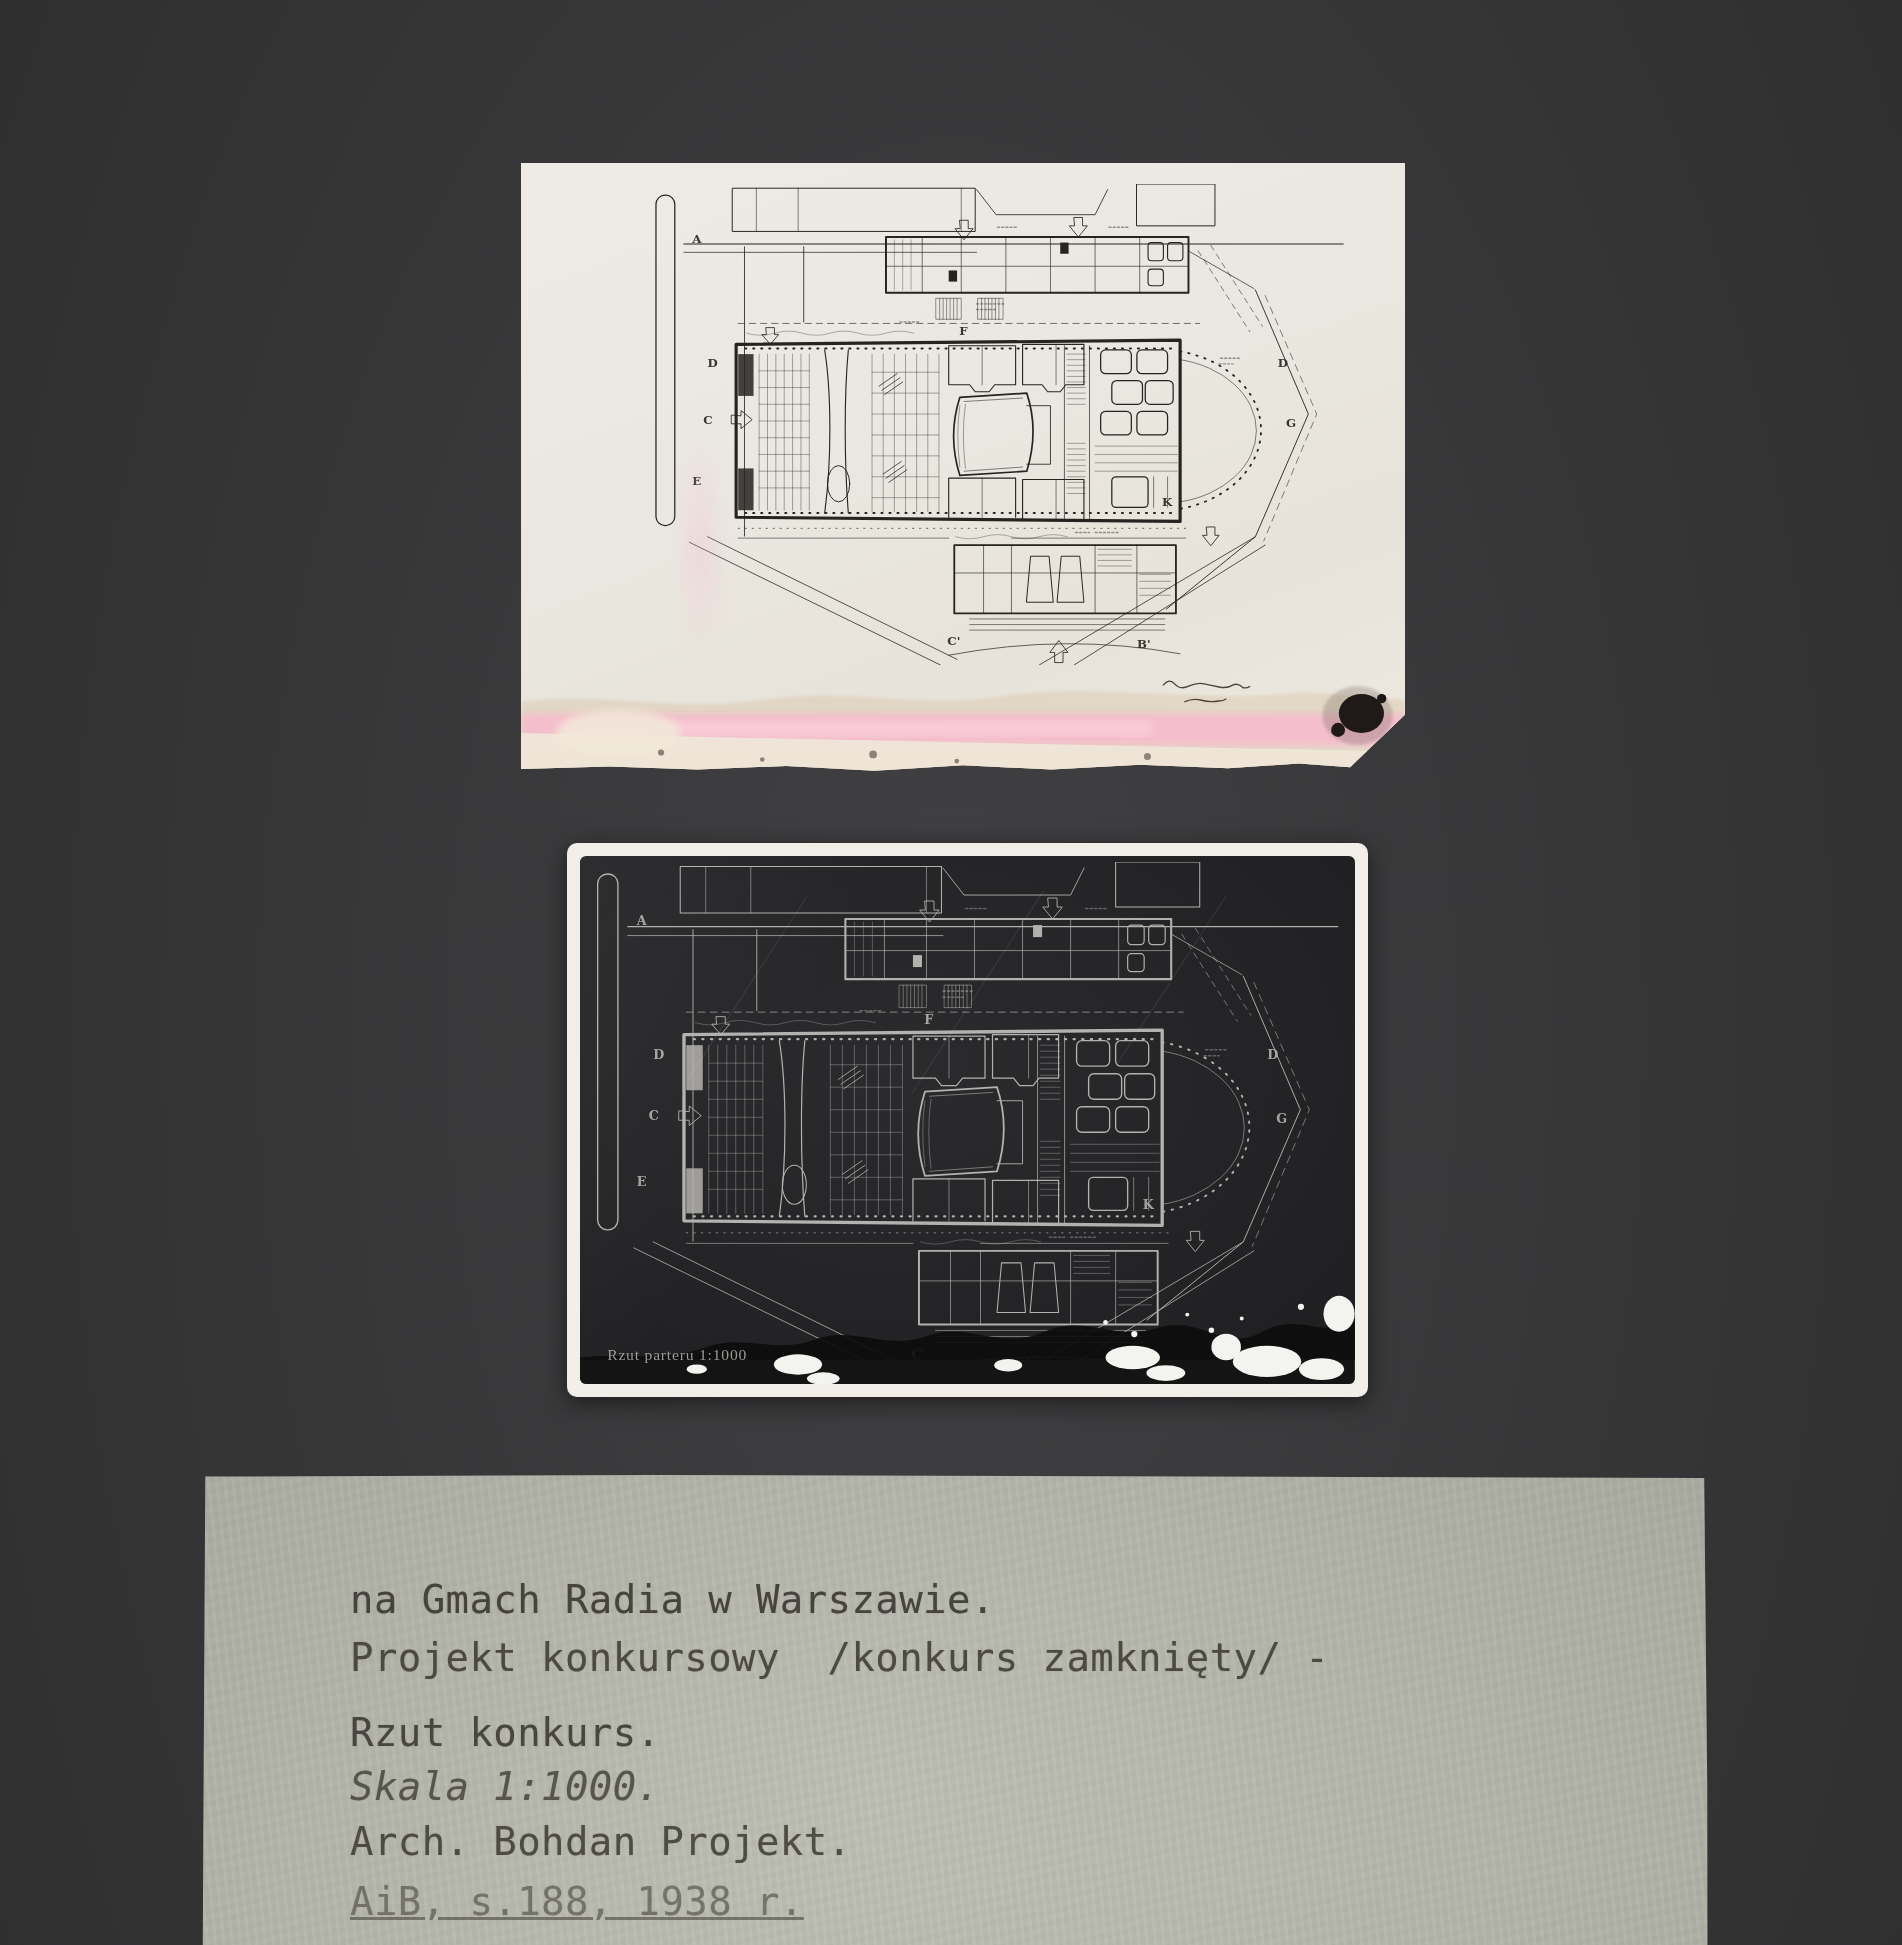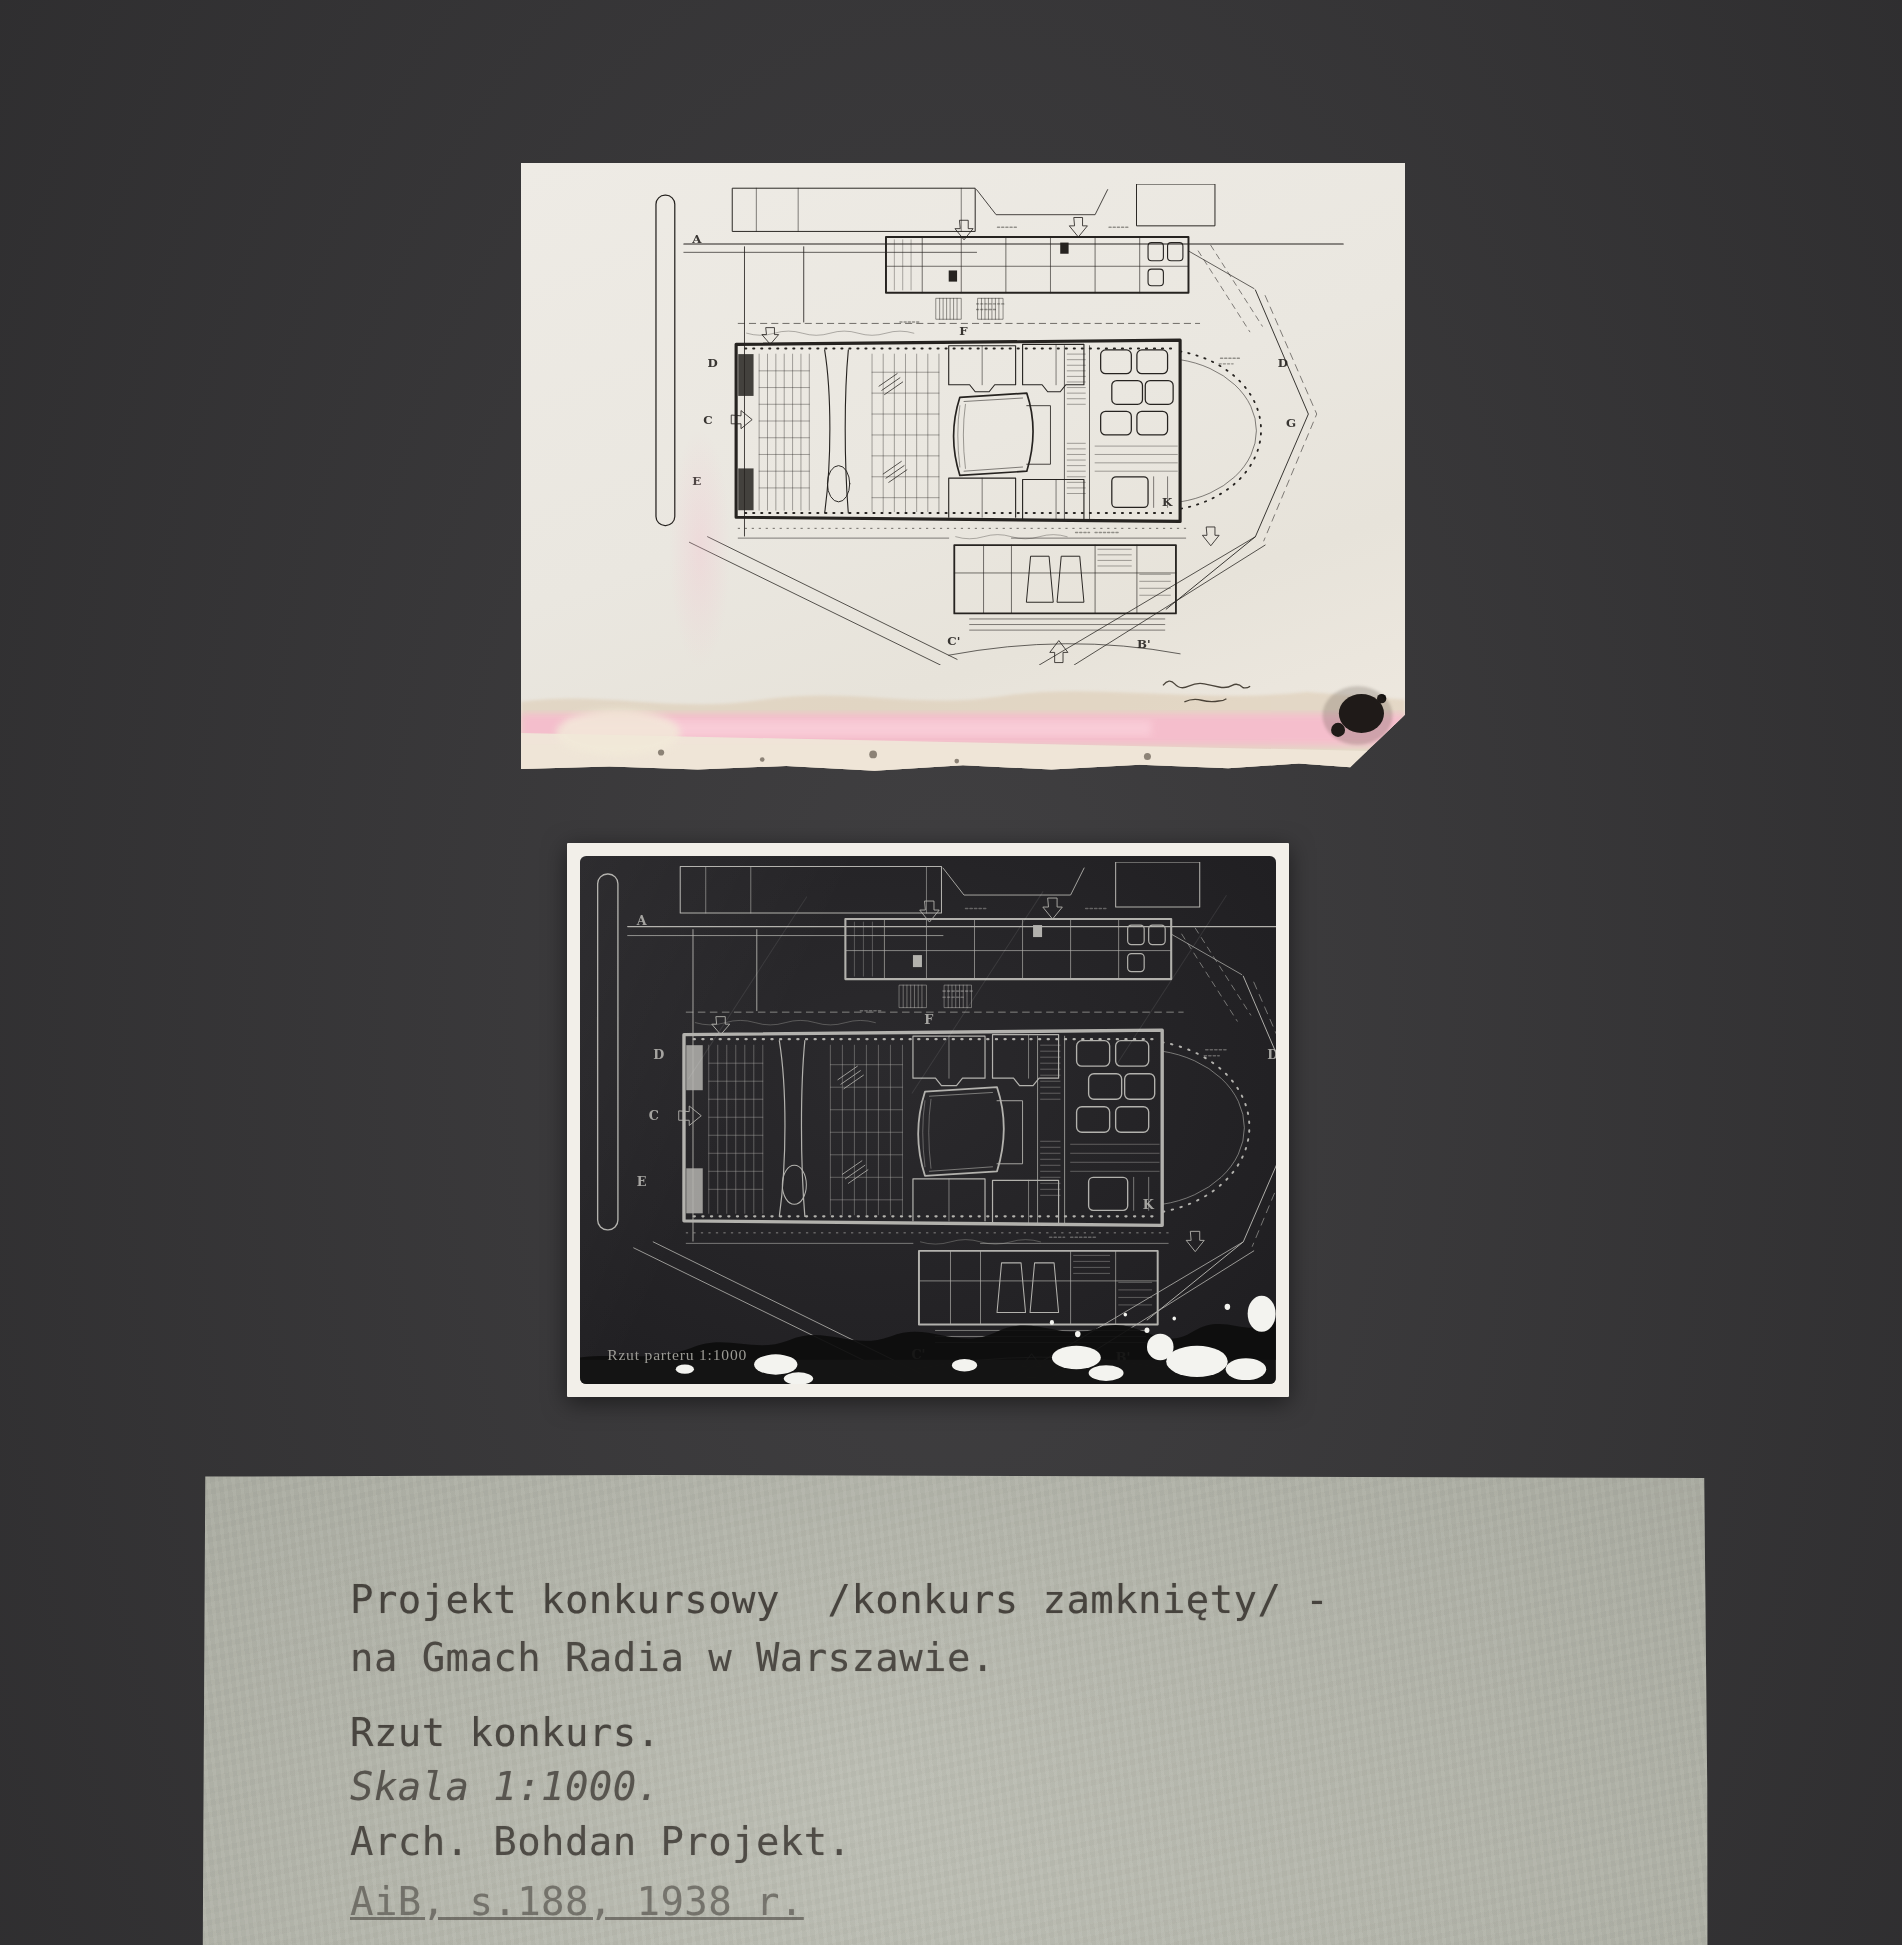--- a/index.html
+++ b/index.html
@@ -18,22 +18,22 @@
     box-shadow:0 5.4px 23px rgba(0,0,0,0.5);
   }
   .photo-pos .plan-svg{position:absolute;left:128px;top:21.4px;width:697px;height:481px;color:#262320;}
   .photo-pos .dmg{position:absolute;left:0;bottom:0;width:884px;height:117px;}
   .smear-pink{
     position:absolute;left:148px;top:265px;width:62px;height:241px;
     background:radial-gradient(ellipse at 50% 50%, rgba(246,185,203,0.28), rgba(246,185,203,0) 70%);
   }
   
   .photo-neg{
-    position:absolute;left:567px;top:843px;width:722px;height:554px;
-    background:#f2efe9;border-radius:1px;
+    position:absolute;left:567px;top:843px;width:801px;height:554px;
+    background:#f2efe9;border-radius:10px;
     box-shadow:0 5.4px 23px rgba(0,0,0,0.5);
   }
   .photo-neg .film{
     position:absolute;left:13.2px;top:13.2px;right:13.2px;bottom:13.2px;border-radius:6.2px;
     background:
       linear-gradient(115deg, rgba(255,255,255,0.05) 0%, rgba(255,255,255,0) 30%),
       radial-gradient(ellipse at 42% 40%, #2b2a2d 0%, #242326 55%, #1e1d20 100%);
     overflow:hidden;
   }
   .photo-neg .plan-svg{position:absolute;left:9.7px;top:5.8px;width:751px;height:518px;color:#d2d1cb;opacity:0.82;}
@@ -271,22 +271,22 @@
           <circle cx="1700" cy="132" r="5"></circle>
             <circle cx="1852" cy="102" r="8"></circle>
         </g>
       </svg>
     </div>
   </div>
 
   <div class="envelope">
     <div class="env-texture"></div>
     <div class="typed">
+      <div class="line">na Gmach Radia w Warszawie.</div>
       <div class="line">Projekt konkursowy  /konkurs zamknięty/ -</div>
-      <div class="line">na Gmach Radia w Warszawie.</div>
       <div class="line">Rzut konkurs.</div>
       <div class="line">Skala 1:1000.</div>
       <div class="line">Arch. Bohdan Projekt.</div>
       <div class="line">AiB, s.188, 1938 r.</div>
     </div>
 
   </div>
 
 </div>
 

